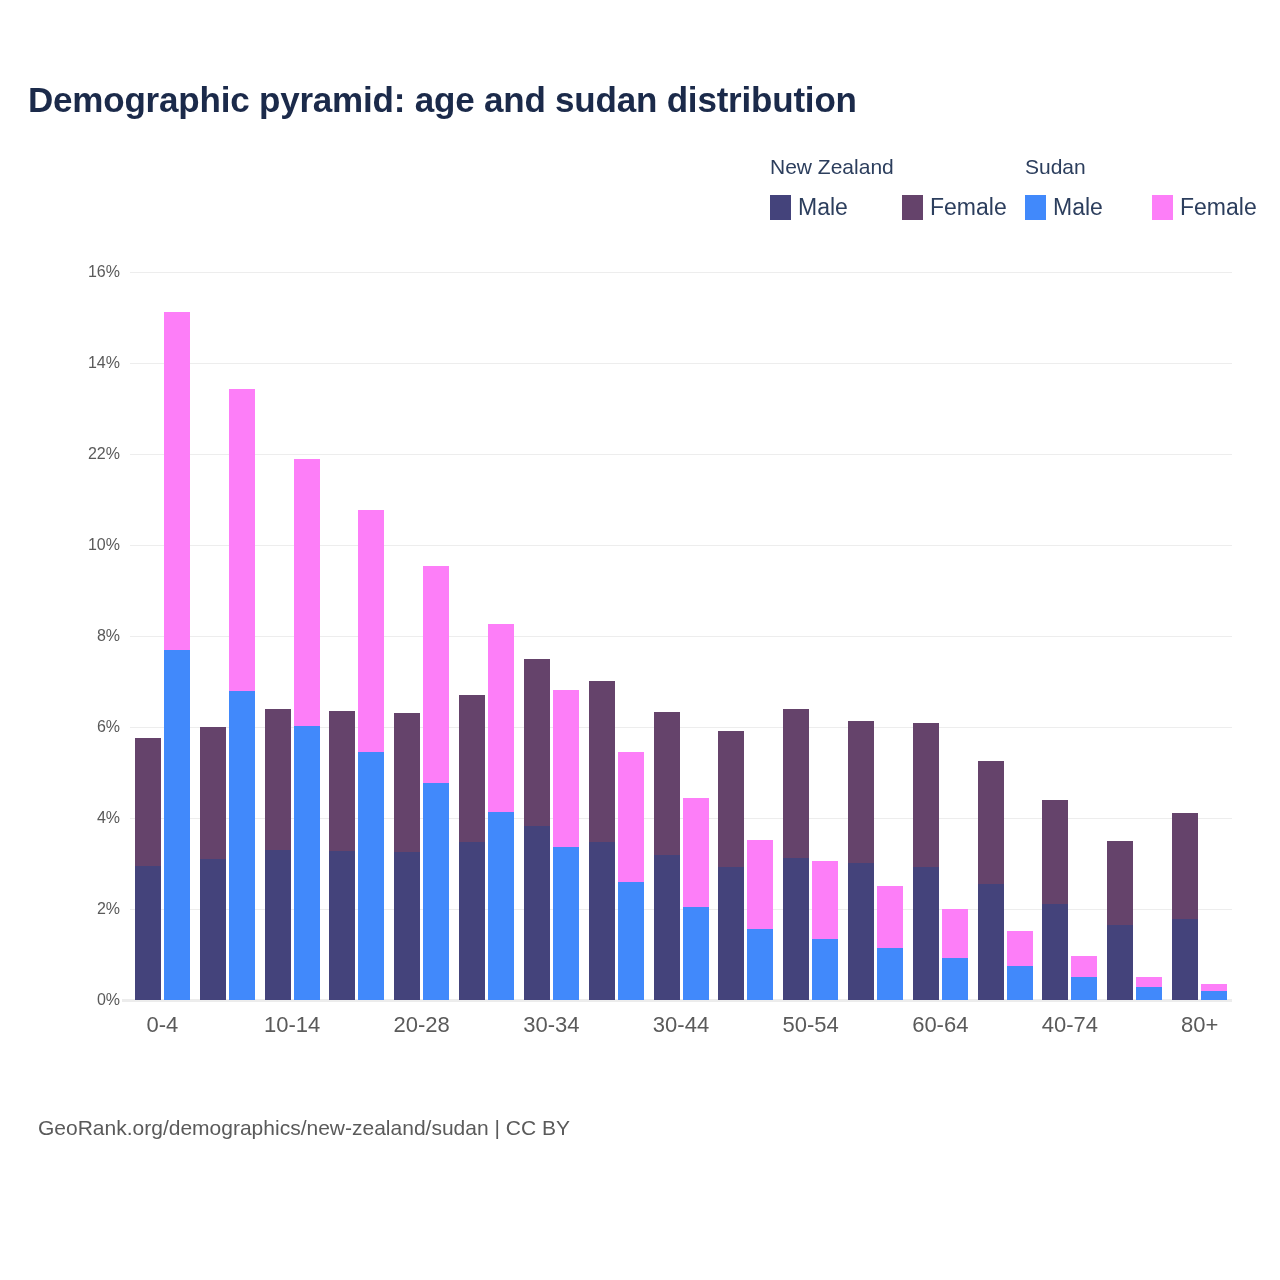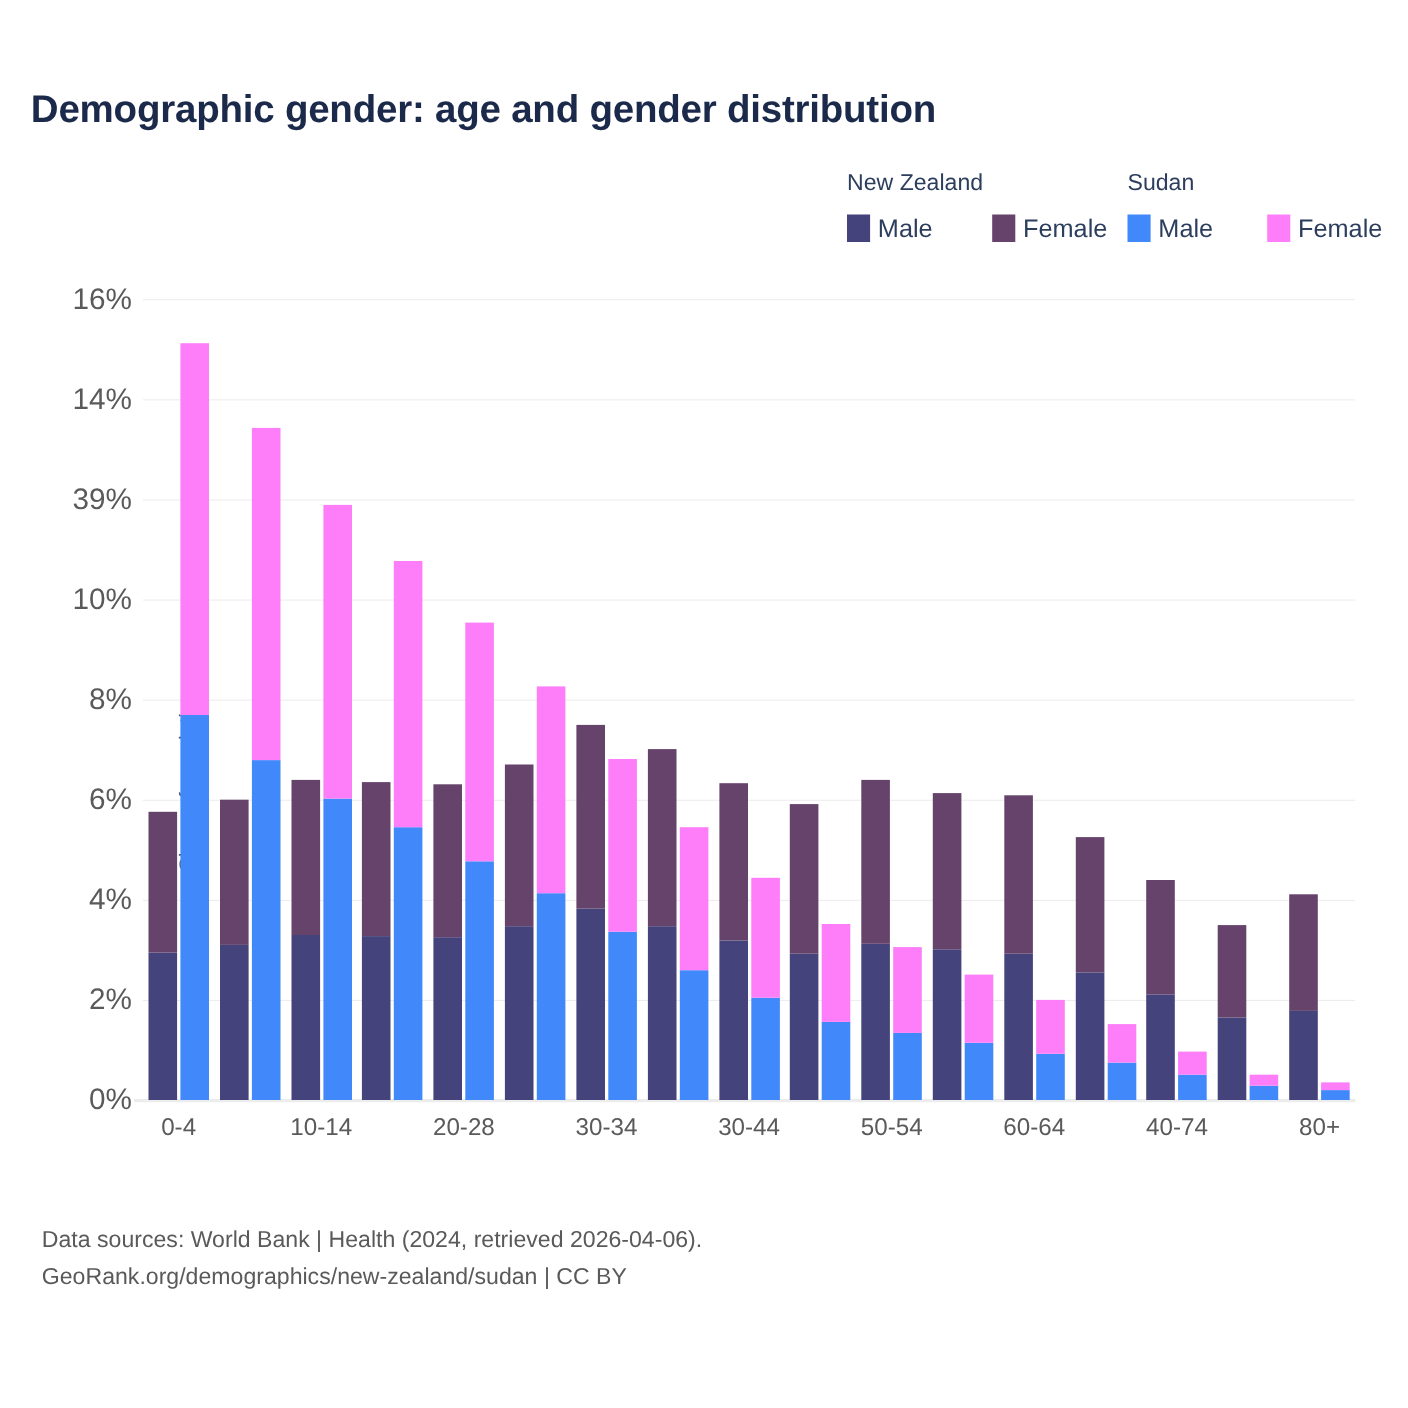--- a/index.html
+++ b/index.html
@@ -79,21 +79,21 @@
     position: absolute;
     left: -8px;
     width: 1110px;
     height: 3px;
     background: #ececec;
     top: 727px;
   }
   .ytick {
     position: absolute;
     right: 1112px;
-    font-size: 27px;
+    font-size: 16px;
     color: #5a5a5a;
     text-align: right;
     white-space: nowrap;
     transform: translateY(-50%);
     width: 90px;
   }
   #ylabel {
     position: absolute;
     left: 30px;
     top: 520px;
@@ -130,21 +130,21 @@
     color: #5a5a5a;
     line-height: 1.55;
   }
   #footer div { white-space: nowrap; }
 </style>
 </head>
 <body>
 
 <div id="root">
 
-  <div id="chart-title">Demographic gender: age and gender distribution</div>
+  <div id="chart-title">Demographic pyramid: age and sudan distribution</div>
 
   <div id="legend">
       <div class="legend-group-title" style="left: 130px; top: 0px;">New Zealand</div>
       <div class="legend-entry" style="left: 130px; top: 40px;">
         <span class="legend-swatch" style="background: rgb(68, 67, 123);"></span>
         <span class="legend-label">Male</span>
       </div>
       <div class="legend-entry" style="left: 262px; top: 40px;">
         <span class="legend-swatch" style="background: rgb(101, 67, 107);"></span>
         <span class="legend-label">Female</span>
@@ -169,21 +169,21 @@
       <div class="ytick" style="top: 637px;">2%</div>
       <div class="gridline" style="top: 546px;"></div>
       <div class="ytick" style="top: 546px;">4%</div>
       <div class="gridline" style="top: 455px;"></div>
       <div class="ytick" style="top: 455px;">6%</div>
       <div class="gridline" style="top: 364px;"></div>
       <div class="ytick" style="top: 364px;">8%</div>
       <div class="gridline" style="top: 273px;"></div>
       <div class="ytick" style="top: 273px; text-align: right;">10%</div>
       <div class="gridline" style="top: 182px;"></div>
-      <div class="ytick" style="top: 182px;">39%</div>
+      <div class="ytick" style="top: 182px;">22%</div>
       <div class="gridline" style="top: 91px;"></div>
       <div class="ytick" style="top: 91px;">14%</div>
       <div class="gridline" style="top: 0px;"></div>
       <div class="ytick" style="top: 0px;">16%</div>
       <div class="bar" style="left: 4.91176px; width: 26px; height: 261.625px;">
         <div class="seg" style="background: rgb(68, 67, 123); bottom: 0px; height: 134.225px;"></div>
         <div class="seg" style="background: rgb(101, 67, 107); bottom: 134.225px; height: 127.4px;"></div>
       </div>
       <div class="bar" style="left: 33.9118px; width: 26px; height: 688.415px;">
         <div class="seg" style="background: rgb(65, 137, 251); bottom: 0px; height: 350.35px;"></div>
@@ -322,17 +322,16 @@
         <div class="seg" style="background: rgb(101, 67, 107); bottom: 80.99px; height: 105.56px;"></div>
       </div>
       <div class="bar" style="left: 1071.09px; width: 26px; height: 15.925px;">
         <div class="seg" style="background: rgb(65, 137, 251); bottom: 0px; height: 9.1px;"></div>
         <div class="seg" style="background: rgb(253, 126, 248); bottom: 9.1px; height: 6.825px;"></div>
       </div>
       <div class="xtick" style="left: 1069.59px;">80+</div>
     </div>
 
   <div id="footer">
-    <div>Data sources: World Bank | Health (2024, retrieved 2026-04-06).</div>
     <div>GeoRank.org/demographics/new-zealand/sudan | CC BY</div>
   </div>
 
 </div>
 
 </body></html>

